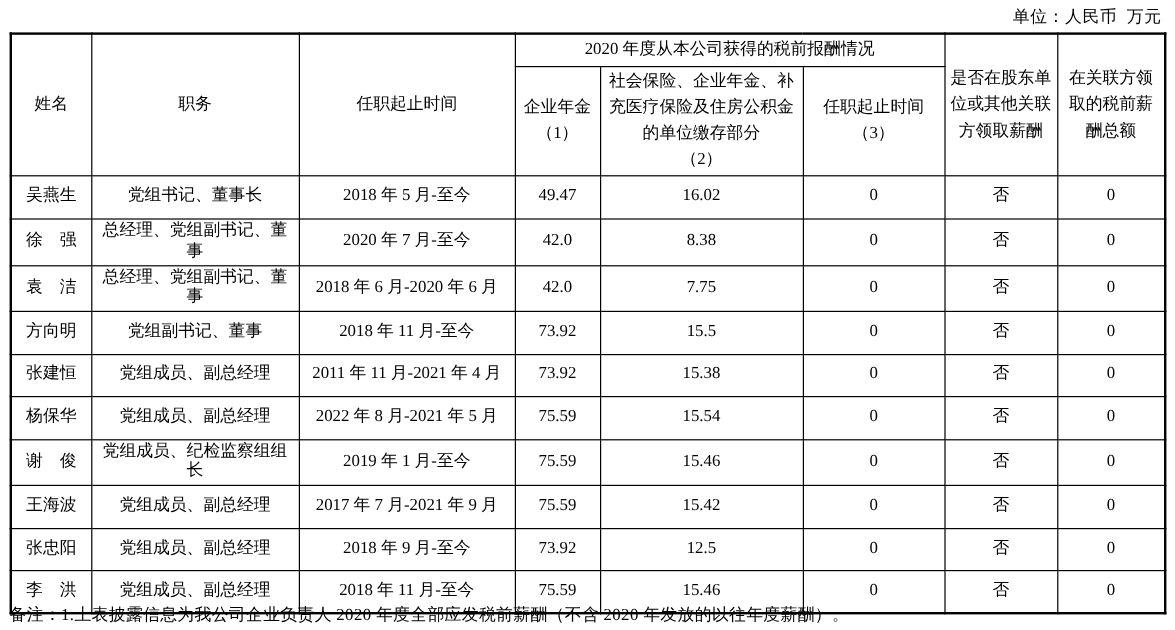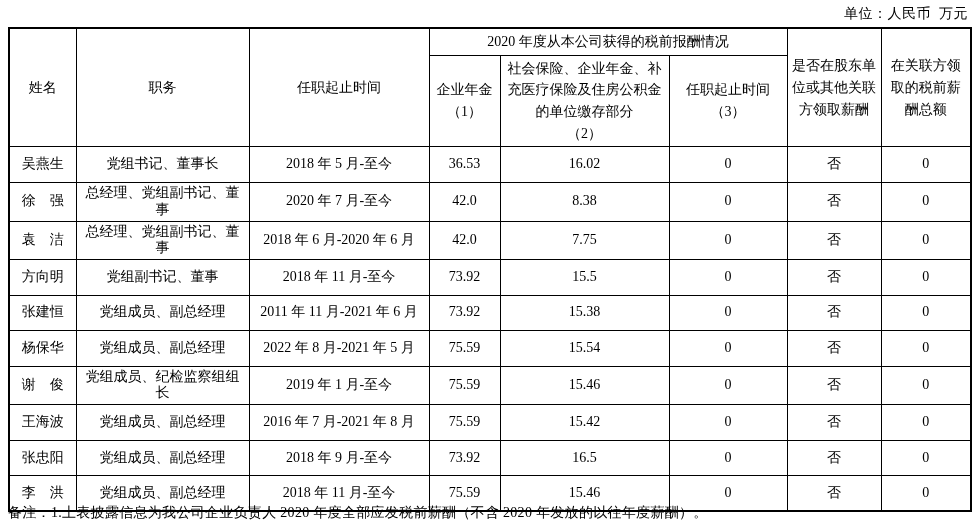--- a/index.html
+++ b/index.html
@@ -100,21 +100,21 @@
           <div>任职起止时间</div>
           <div>（3）</div>
         </th>
       </tr>
     </thead>
     <tbody>
         <tr class="data-row">
       <td>吴燕生</td>
       <td>党组书记、董事长</td>
       <td>2018 年 5 月-至今</td>
-      <td>36.53</td>
+      <td>49.47</td>
       <td>16.02</td>
       <td>0</td>
       <td>否</td>
       <td>0</td>
     </tr>
         <tr class="data-row">
       <td>徐　强</td>
       <td>总经理、党组副书记、董事</td>
       <td>2020 年 7 月-至今</td>
       <td>42.0</td>
@@ -139,21 +139,21 @@
       <td>2018 年 11 月-至今</td>
       <td>73.92</td>
       <td>15.5</td>
       <td>0</td>
       <td>否</td>
       <td>0</td>
     </tr>
         <tr class="data-row">
       <td>张建恒</td>
       <td>党组成员、副总经理</td>
-      <td>2011 年 11 月-2021 年 6 月</td>
+      <td>2011 年 11 月-2021 年 4 月</td>
       <td>73.92</td>
       <td>15.38</td>
       <td>0</td>
       <td>否</td>
       <td>0</td>
     </tr>
         <tr class="data-row">
       <td>杨保华</td>
       <td>党组成员、副总经理</td>
       <td>2022 年 8 月-2021 年 5 月</td>
@@ -169,33 +169,33 @@
       <td>2019 年 1 月-至今</td>
       <td>75.59</td>
       <td>15.46</td>
       <td>0</td>
       <td>否</td>
       <td>0</td>
     </tr>
         <tr class="data-row">
       <td>王海波</td>
       <td>党组成员、副总经理</td>
-      <td>2016 年 7 月-2021 年 8 月</td>
+      <td>2017 年 7 月-2021 年 9 月</td>
       <td>75.59</td>
       <td>15.42</td>
       <td>0</td>
       <td>否</td>
       <td>0</td>
     </tr>
         <tr class="data-row">
       <td>张忠阳</td>
       <td>党组成员、副总经理</td>
       <td>2018 年 9 月-至今</td>
       <td>73.92</td>
-      <td>16.5</td>
+      <td>12.5</td>
       <td>0</td>
       <td>否</td>
       <td>0</td>
     </tr>
         <tr class="data-row">
       <td>李　洪</td>
       <td>党组成员、副总经理</td>
       <td>2018 年 11 月-至今</td>
       <td>75.59</td>
       <td>15.46</td>

